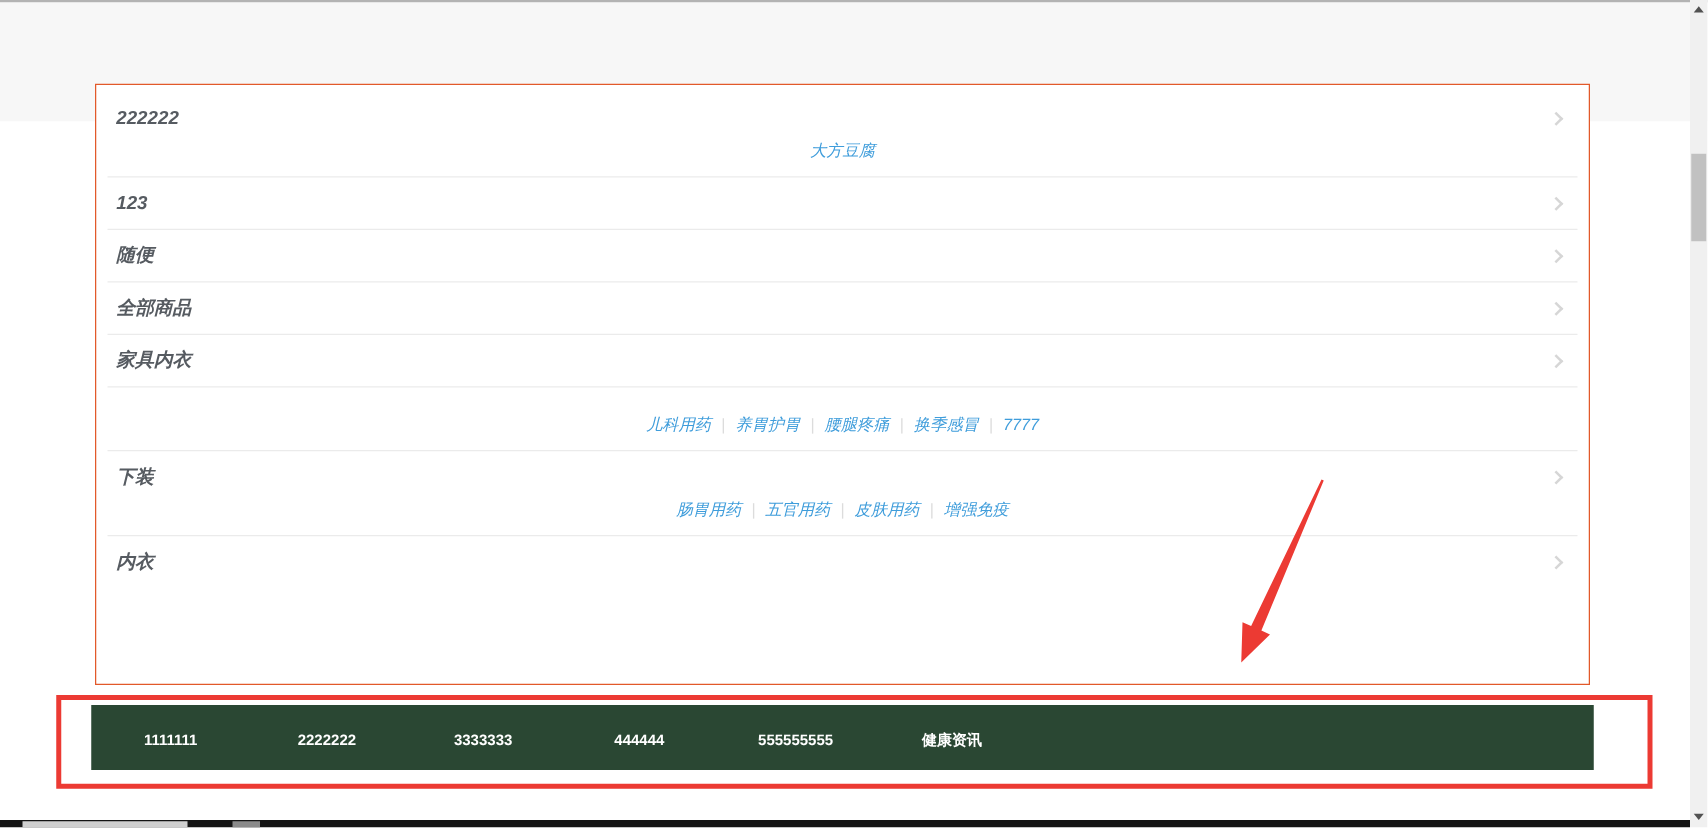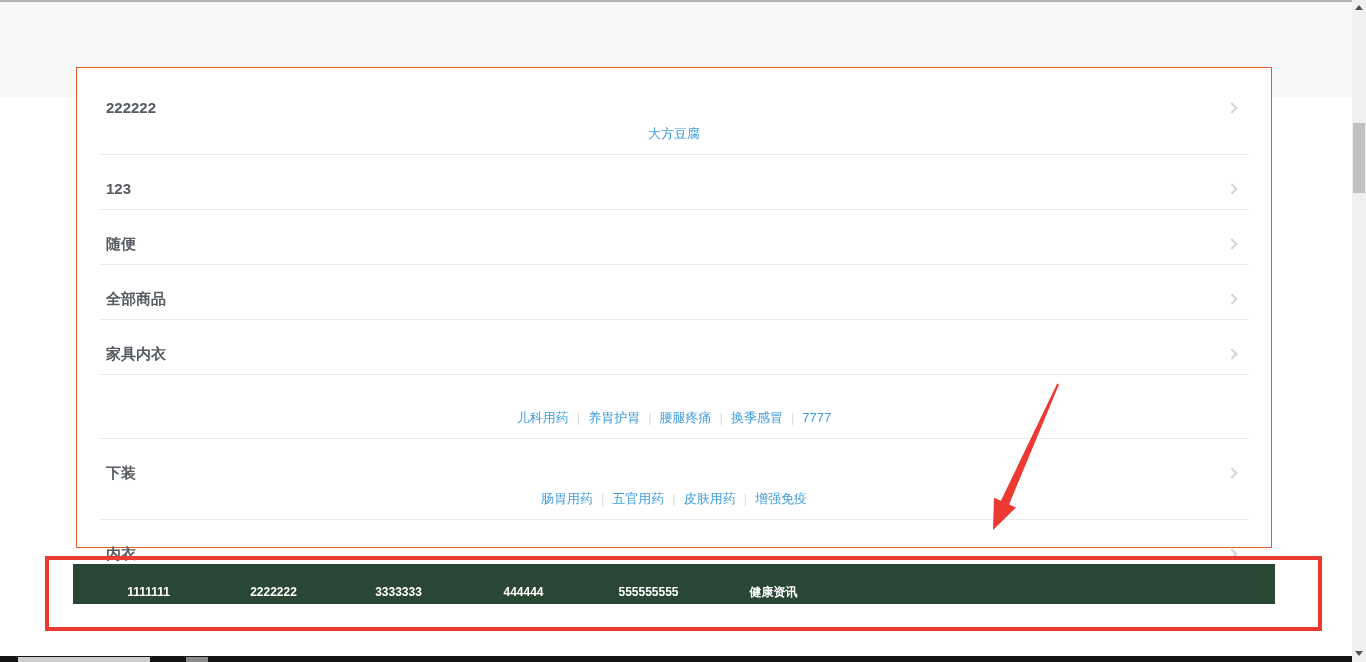--- a/index.html
+++ b/index.html
@@ -5,34 +5,34 @@
   * { margin:0; padding:0; box-sizing:border-box; }
   html,body { width:1366px; height:662px; overflow:hidden; }
   body { font-family:"Liberation Sans","DejaVu Sans",sans-serif; background:#ffffff; position:relative; }
 
   .window-top-border { position:absolute; left:0; top:0; width:1366px; height:2px; background:#b3b3b3; }
   .top-band { position:absolute; left:0; top:2px; width:1366px; height:95px; background:#f7f7f7; }
 
   
   .content-box { position:absolute; left:76px; top:67px; width:1196px; height:481px;
                  background:#fff; border:1.5px solid #e2592a; padding:6px 9px 0 9px; z-index:2; }
-  .section { margin:13px; padding:12px 7px; border-bottom:1px solid #ebebeb; }
+  .section { margin:0; padding:12px 7px; border-bottom:1px solid #ebebeb;font-style:italic; }
   .section:last-child { border-bottom:none; }
   .section-head { display:flex; justify-content:space-between; align-items:center; }
   .section-title { font-size:15px; font-weight:bold; color:#565b61; line-height:17px; cursor:pointer; }
   .chevron { width:8px; height:8px; border-top:2px solid #d6d6d6; border-right:2px solid #d6d6d6;
              transform:rotate(45deg); margin-right:6px; cursor:pointer; flex:0 0 auto; }
   .section-links { margin-top:9px; font-size:13px; line-height:17px;text-align:center; }
   .section-links:empty { display:none; }
   .sub-link { color:#3f9ddb; text-decoration:none; cursor:pointer; }
   .link-sep { color:#dcdcdc; margin:0 8px; }
 
   
-  .footer-bar { position:absolute; left:73px; top:564px; width:1202px; height:40px;
-                background:#2a4733; z-index:2; display:flex; align-items:stretch; padding-left:13px; }
+  .footer-bar { position:absolute; left:73px; top:564px; width:1202px; height:52px;
+                background:#2a4733; z-index:2; display:flex; align-items:stretch; padding-left:1px; }
   .f-item { width:125px; text-align:center; line-height:56px; color:#ffffff; font-size:12px;
             font-weight:bold; text-decoration:none; cursor:pointer; }
 
   
   .annotation-rect { position:absolute; left:45px; top:556px; width:1277px; height:75px;
                      border:4px solid #ec3a33; z-index:3; pointer-events:none; }
   .annotation-arrow { position:absolute; left:0; top:0; width:1366px; height:662px;
                       z-index:4; pointer-events:none; }
 
   

